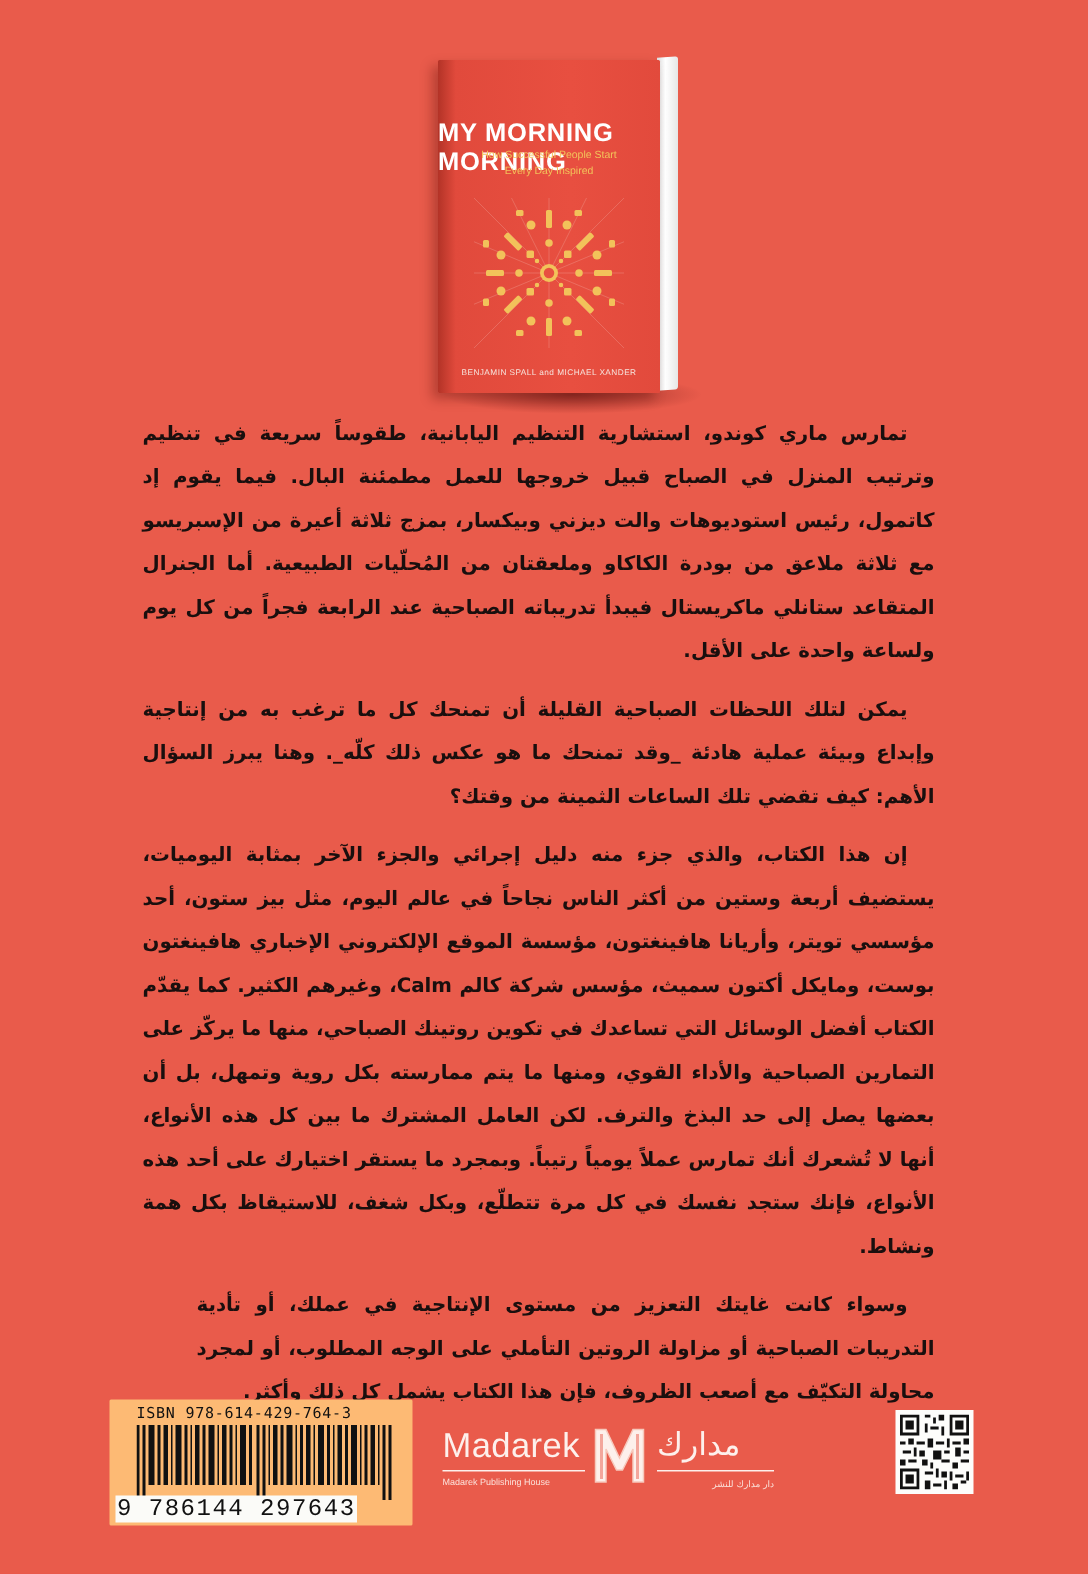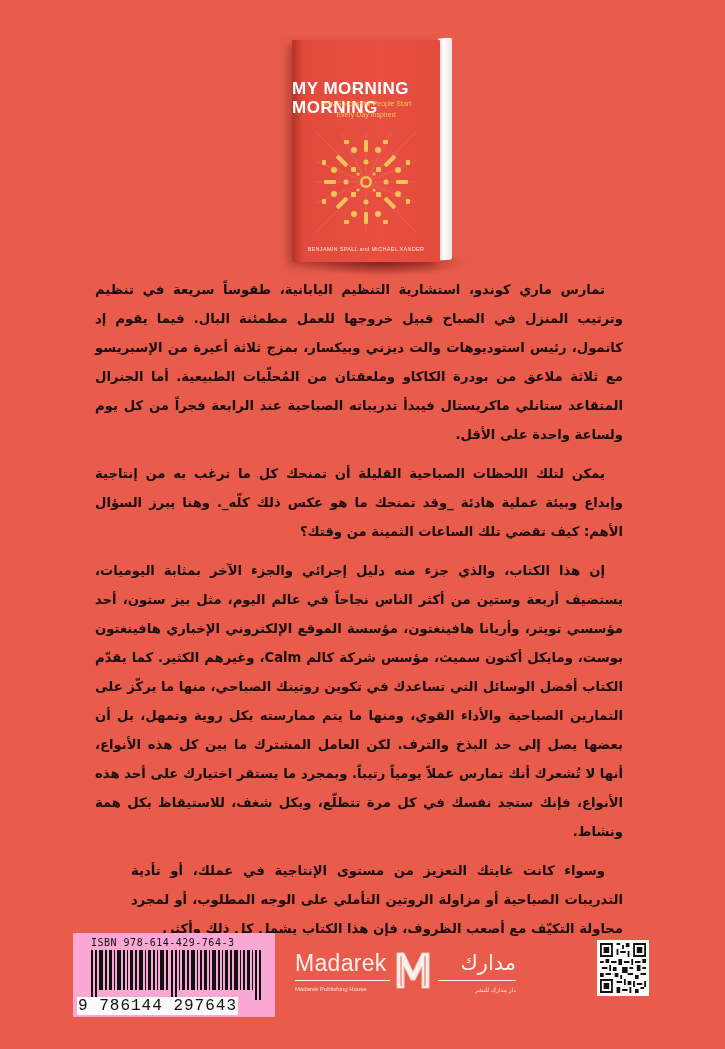--- a/index.html
+++ b/index.html
@@ -64,21 +64,21 @@
       color: #1a0f0e;
       font-family: "DejaVu Sans", sans-serif; font-weight: bold;
       font-size: 13.2px; line-height: 29px;
     }
     .blurb p { text-indent: 18px; margin-bottom: 10px; }
     .blurb p:last-child { margin-bottom: 0; margin-left: 36px; }
 
     
     .barcode-box {
       position: absolute; left: 73px; top: 933px; width: 202px; height: 84px;
-      background: #f9a8d4; border-radius: 1px;
+      background: #fdba74; border-radius: 1px;
     }
     .isbn-text {
       position: absolute; left: 18px; top: 4px;
       font-family: "DejaVu Sans Mono", monospace; font-size: 10px; color: #111; letter-spacing: 0.5px;
     }
     .bars { position: absolute; left: 18px; top: 17px; width: 180px; height: 50px; }
     .barcode-digits {
       position: absolute; left: 4px; bottom: 2px; right: 4px;
       font-family: Liberation Mono, monospace; font-size: 16px; color: #111; letter-spacing: 1px;
     }
@@ -98,21 +98,21 @@
     .pub-en-sub {
       font-family: "Liberation Sans", sans-serif; font-size: 6px; color: #fbe1da; margin-top: 5px;
     }
     .pub-logo {
       position: absolute; left: 101px; top: 0; width: 34px; height: 40px;
     }
     .pub-ar {
       position: absolute; left: 143px; top: 0; width: 78px; direction: rtl;
     }
     .pub-ar-name {
-      font-family: "DejaVu Sans", sans-serif; font-size: 21px; line-height: 26px; color: #fdf0ec; text-align: right;
+      font-family: "DejaVu Sans", sans-serif; font-size: 21px; line-height: 26px; color: #fdf0ec; text-align: left;
     }
     .pub-ar-sub {
       font-family: "DejaVu Sans", sans-serif; font-size: 6px; color: #fbe1da; margin-top: 5px; text-align: right;
     }
     .qr {
       position: absolute; left: 597px; top: 940px; width: 52px; height: 56px;
       background: #fdfdfb; padding: 3px;
     }
   </style>
 </head>

